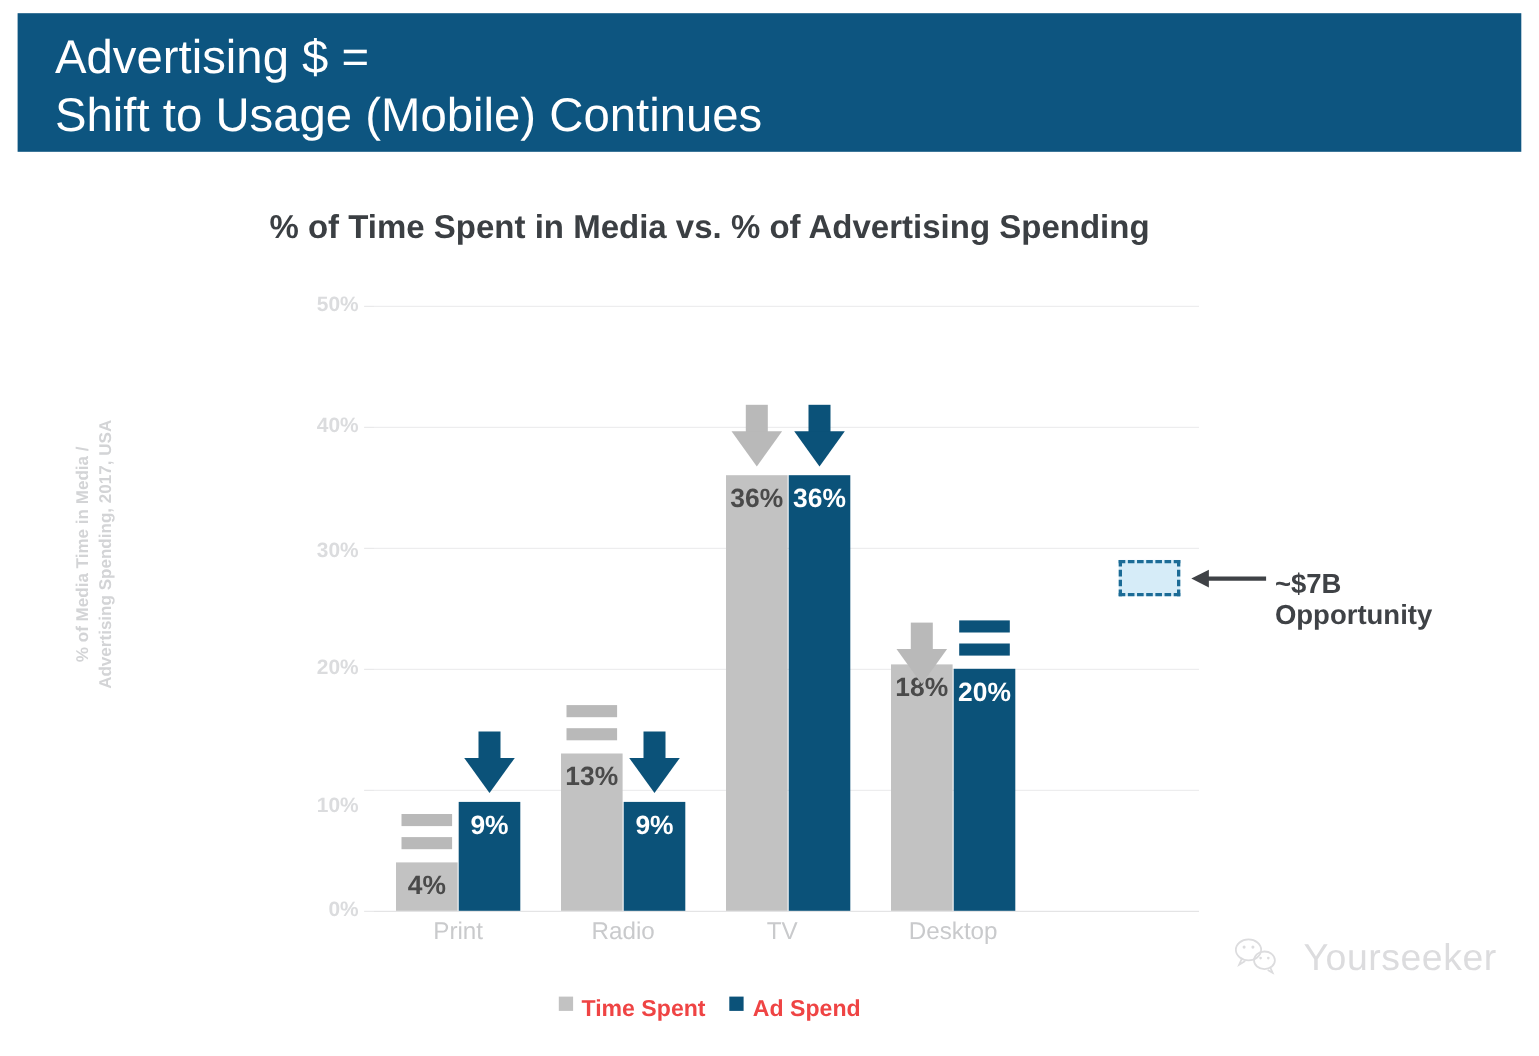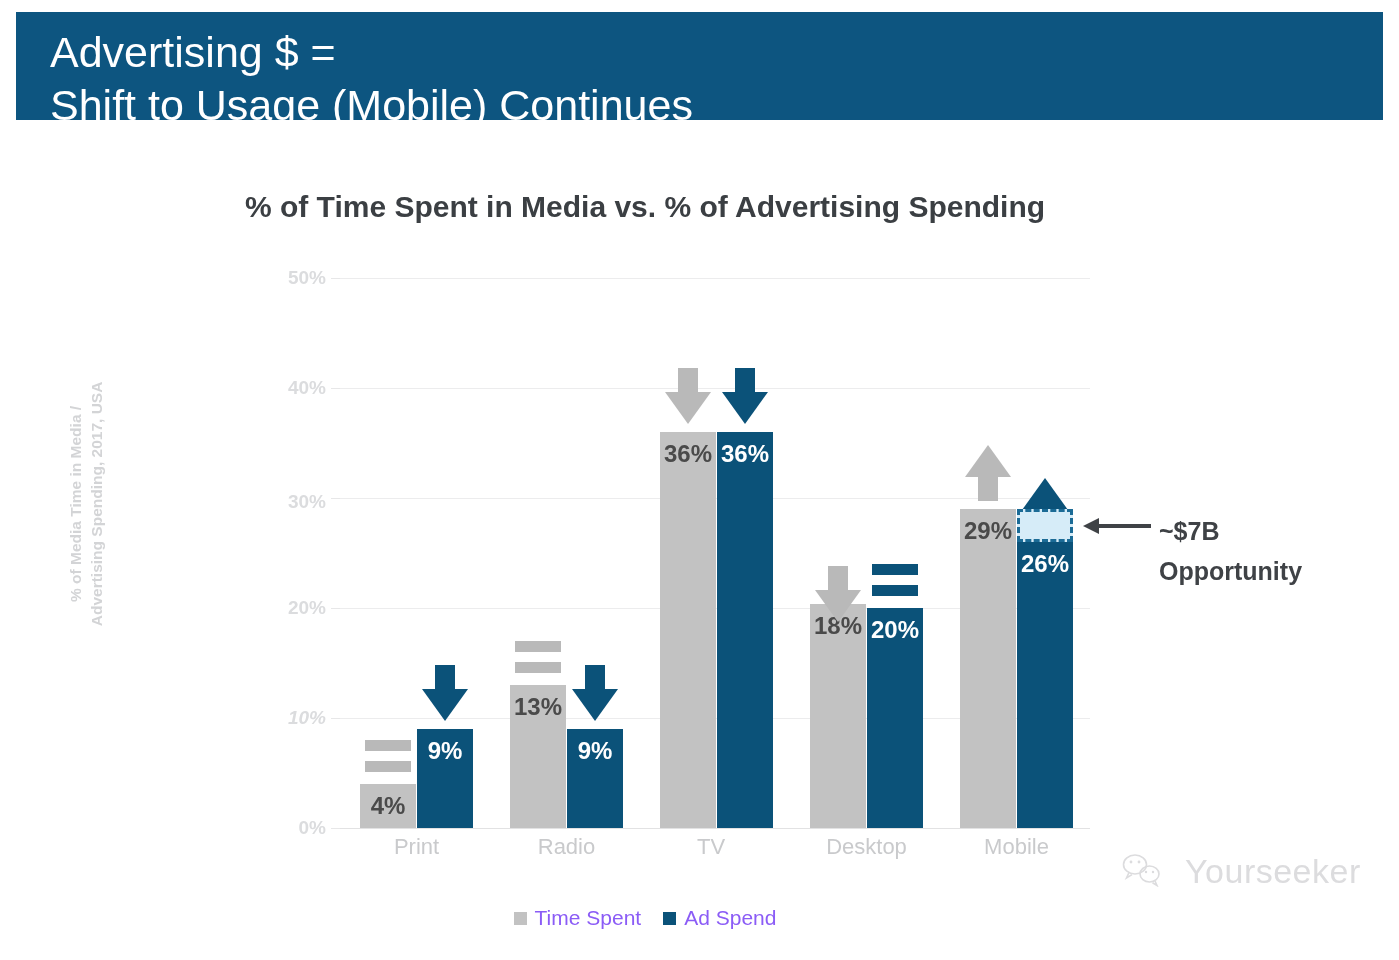--- a/index.html
+++ b/index.html
@@ -15,21 +15,21 @@
     font-family: "Liberation Sans", sans-serif;
     -webkit-font-smoothing: antialiased;
   }
 
   
   .header-banner {
     position: absolute;
     left: 16px;
     top: 12px;
     width: 1367px;
-    height: 108px;
+    height: 126px;
     background: #0d5580;
     box-sizing: border-box;
     padding: 14px 0 16px 34px;
   }
   .header-title {
     color: #ffffff;
     font-size: 43px;
     font-weight: 400;
     line-height: 1.24;
     letter-spacing: 0px;
@@ -219,45 +219,45 @@
   }
   .annotation {
     position: absolute;
     font-size: 25px;
     font-weight: bold;
     color: #3f4246;
     line-height: 1.15;
     white-space: nowrap;
   }
   .annotation .line1 { display: block; margin-top: 32px; }
-  .annotation .line2 { display: block; margin-top: 12px; }
+  .annotation .line2 { display: block; }
   .annot-arrow {
     position: absolute;
     width: 72px;
     height: 22px;
   }
 
   
   .legend {
     position: absolute;
     left: 0;
     top: 768px;
     width: 1290px;
     display: flex;
     justify-content: center;
     align-items: center;
     gap: 22px;
   }
   .legend-item {
     display: flex;
-    align-items: center;
+    align-items: flex-start;
     gap: 8px;
     font-size: 21px;
-    font-weight: normal;
-    color: #8b5cf6;
+    font-weight: bold;
+    color: #ef4444;
   }
   .legend-swatch {
     width: 13px;
     height: 13px;
     display: inline-block;
   }
 
   
   .watermark {
     position: absolute;
@@ -290,21 +290,21 @@
   <div class="y-axis-title">% of Media Time in Media /
 Advertising Spending, 2017, USA</div>
 
   <div class="plot" id="plot">
 
   <div class="baseline" style="top: 550px;"></div>
       <div class="ytick-mark" style="top: 550px;"></div>
       <div class="ytick-label" style="top: 550px;">0%</div>
       <div class="gridline" style="top: 440px;"></div>
       <div class="ytick-mark" style="top: 440px;"></div>
-      <div class="ytick-label" style="top: 440px; font-style: italic;">10%</div>
+      <div class="ytick-label" style="top: 456px;">10%</div>
       <div class="gridline" style="top: 330px;"></div>
       <div class="ytick-mark" style="top: 330px;"></div>
       <div class="ytick-label" style="top: 330px;">20%</div>
       <div class="gridline" style="top: 220px;"></div>
       <div class="ytick-mark" style="top: 220px;"></div>
       <div class="ytick-label" style="top: 224px;">30%</div>
       <div class="gridline" style="top: 110px;"></div>
       <div class="ytick-mark" style="top: 110px;"></div>
       <div class="ytick-label" style="top: 110px;">40%</div>
       <div class="gridline" style="top: 0px;"></div>
@@ -386,41 +386,20 @@
         <div class="bar blue" style="left: 57px; width: 56px; height: 220px; background: rgb(11, 82, 121);">
           <div class="bar-label on-blue">20%</div>
         </div>
         <div class="indicator ind-blue" style="left: 62px; bottom: 228px; height: 38px;">
           <div class="ind-equals">
             <span class="e1"></span>
             <span class="e2"></span>
           </div>
         </div>
         <div class="cat-label">Desktop</div>
-      </div>
-      <div class="group" style="left: 620px; width: 113px;">
-        <div class="bar gray" style="left: 0px; width: 56px; height: 319px; background: rgb(194, 194, 194);">
-          <div class="bar-label on-gray">29%</div>
-        </div>
-        <div class="indicator ind-gray" style="left: 5px; bottom: 327px; height: 56px;">
-          <div class="ind-arrow-up">
-            <div class="shaft"></div>
-            <div class="head"></div>
-          </div>
-        </div>
-        <div class="bar blue" style="left: 57px; width: 56px; height: 286px; background: rgb(11, 82, 121);">
-          <div class="bar-label on-blue">26%</div>
-        </div>
-        <div class="indicator ind-blue" style="left: 62px; bottom: 294px; height: 56px;">
-          <div class="ind-arrow-up">
-            <div class="shaft"></div>
-            <div class="head"></div>
-          </div>
-        </div>
-        <div class="cat-label">Mobile</div>
       </div>
       <div class="opportunity-box" style="left: 677px; width: 56px; bottom: 286px; height: 33px; background: rgb(214, 236, 248); border-color: rgb(27, 107, 150);"></div>
       <div class="annot-arrow" style="left: 741px; top: 236.5px;"><svg width="72" height="22" viewBox="0 0 72 22">
           <line x1="70" y1="11" x2="14" y2="11" stroke="#3f4246" stroke-width="4"></line>
           <polygon points="2,11 18,3 18,19" fill="#3f4246"></polygon>
         </svg></div>
       <div class="annotation" style="left: 819px; top: 206.5px;">
         <span class="line1">~$7B</span>
         <span class="line2">Opportunity</span>
       </div>

